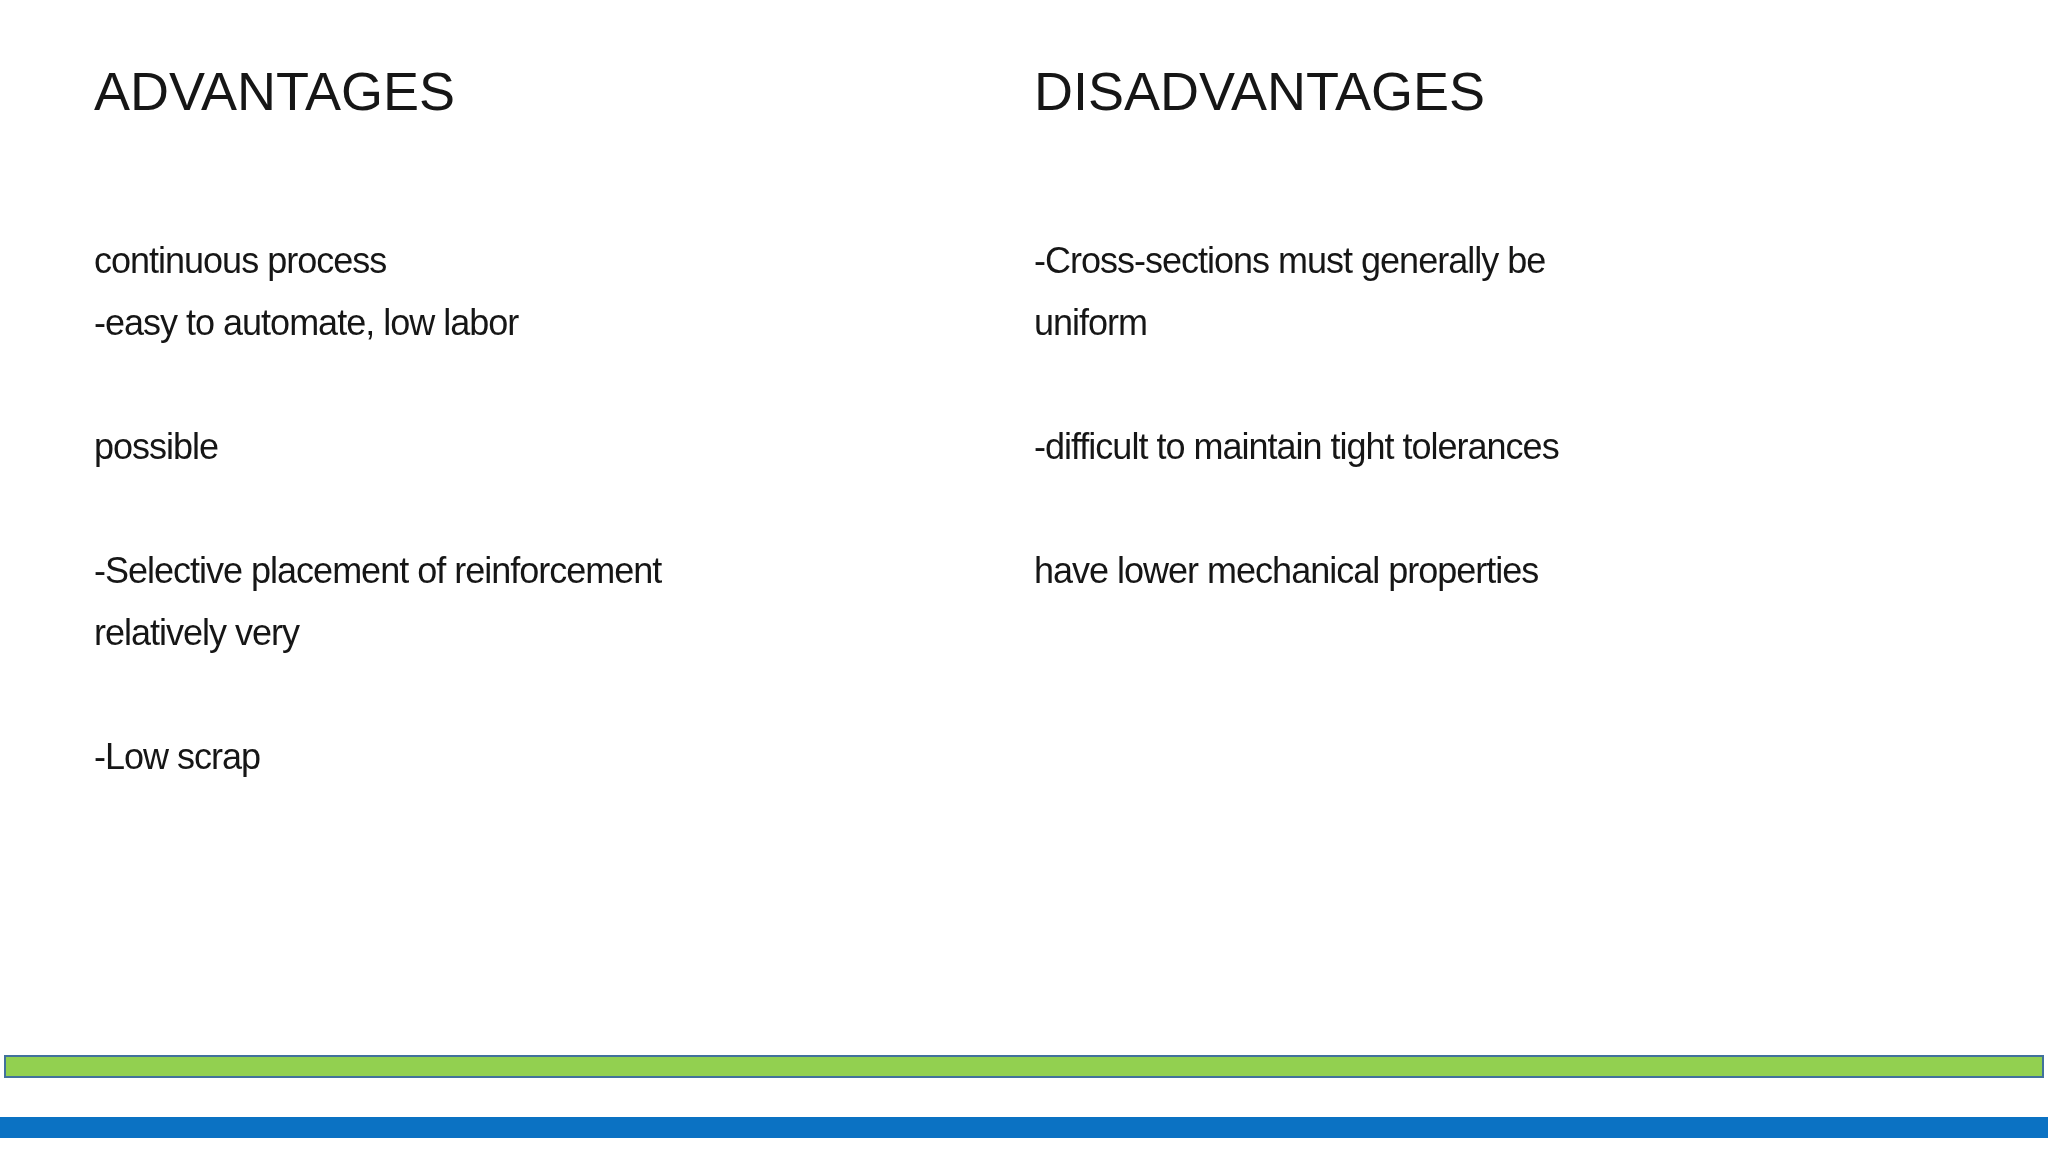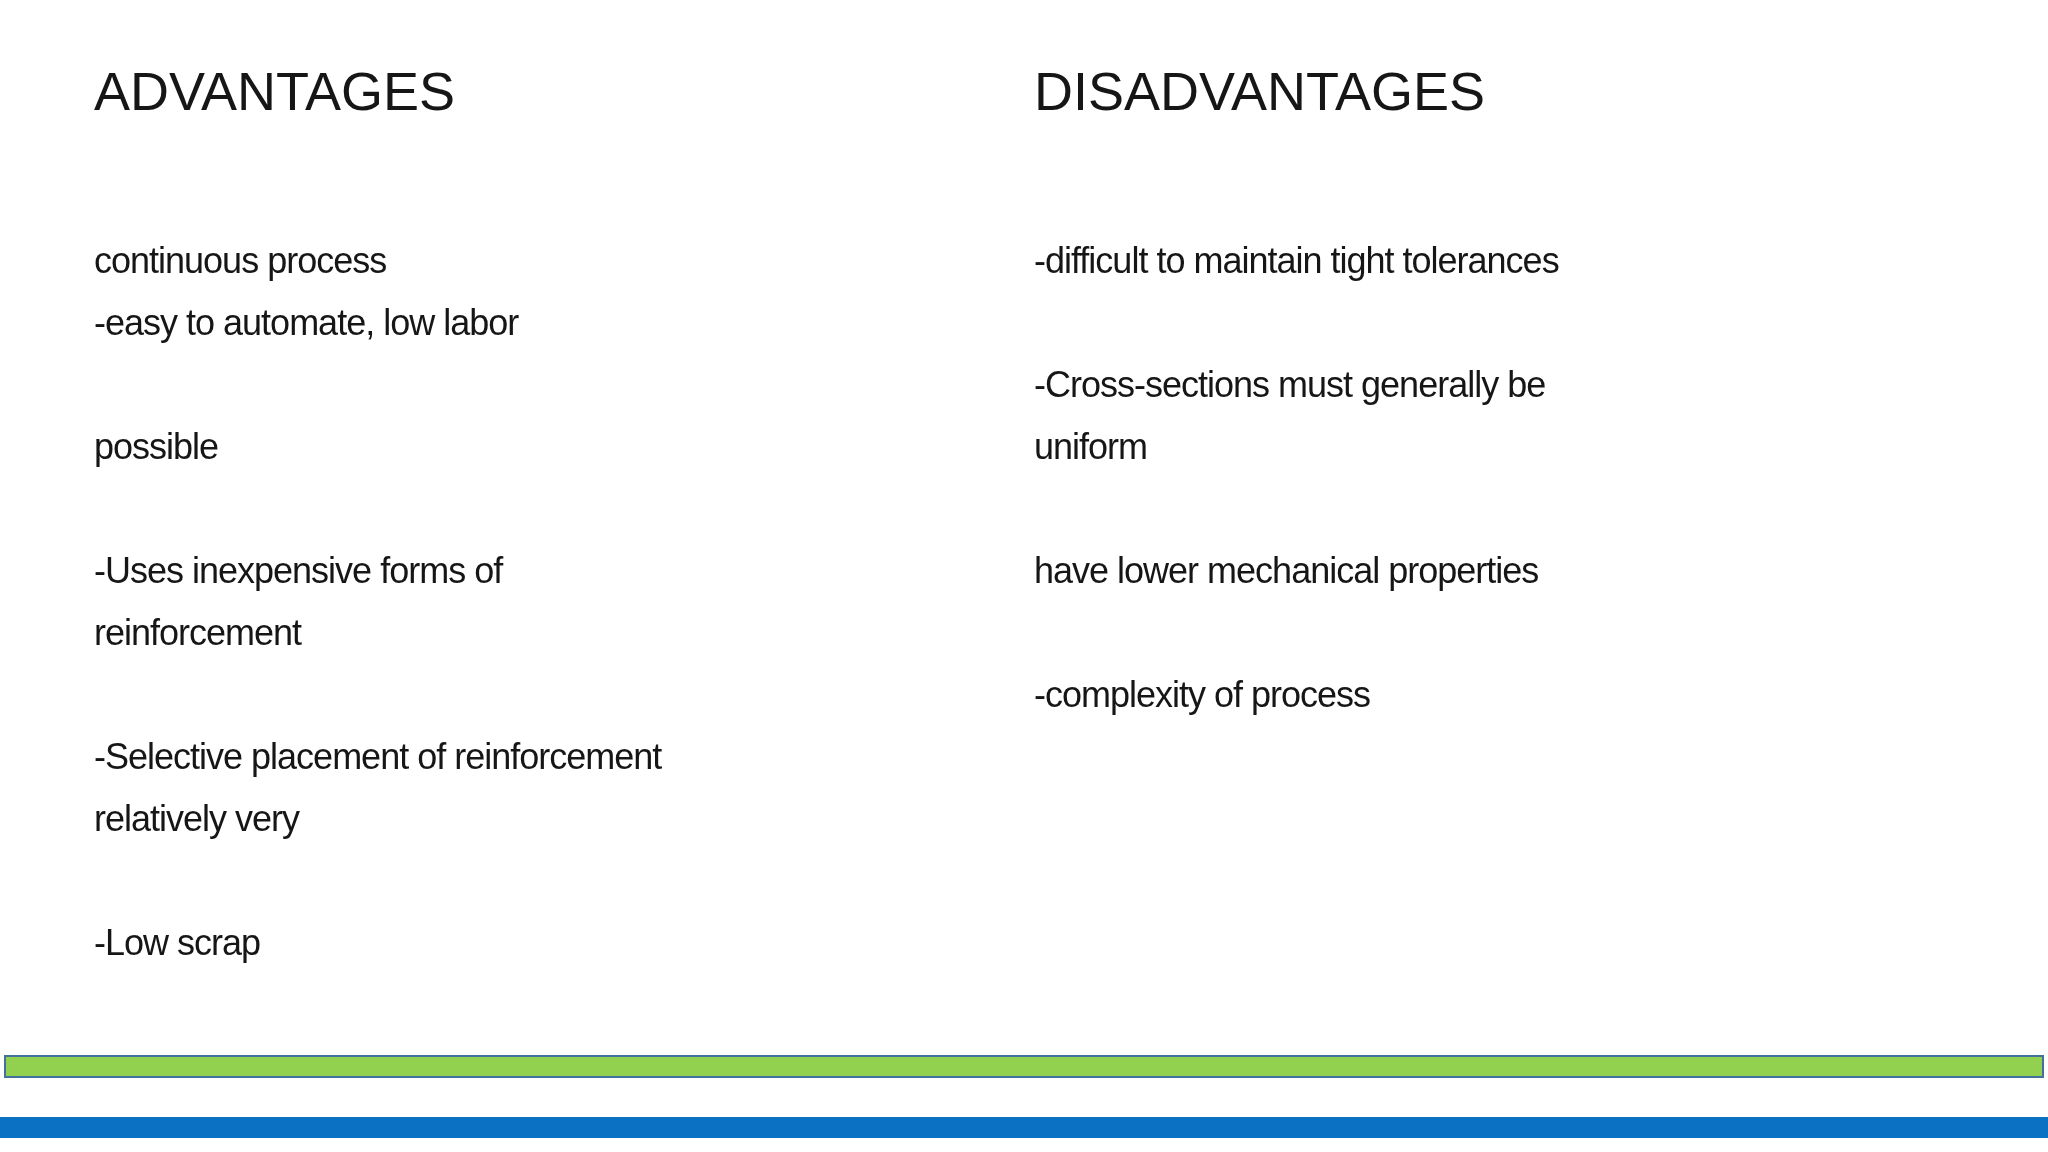--- a/index.html
+++ b/index.html
@@ -78,48 +78,41 @@
     <h1 class="heading">ADVANTAGES</h1>
     <div class="body-text">
         <div class="paragraph">
           <div class="line">continuous process</div>
           <div class="line">-easy to automate, low labor</div>
         </div>
         <div class="paragraph">
           <div class="line">possible</div>
         </div>
         <div class="paragraph">
-          <div class="line">-Uses inexpensive forms of</div>
-          <div class="line">reinforcement</div>
-        </div>
-        <div class="paragraph">
           <div class="line">-Selective placement of reinforcement</div>
           <div class="line">relatively very</div>
         </div>
         <div class="paragraph">
           <div class="line">-Low scrap</div>
         </div>
       </div>
   </section>
 
   <section class="column right">
     <h1 class="heading">DISADVANTAGES</h1>
     <div class="body-text">
         <div class="paragraph">
-          <div class="line">-difficult to maintain tight tolerances</div>
-        </div>
-        <div class="paragraph">
           <div class="line">-Cross-sections must generally be</div>
           <div class="line">uniform</div>
         </div>
         <div class="paragraph">
-          <div class="line">have lower mechanical properties</div>
+          <div class="line">-difficult to maintain tight tolerances</div>
         </div>
         <div class="paragraph">
-          <div class="line">-complexity of process</div>
+          <div class="line">have lower mechanical properties</div>
         </div>
       </div>
   </section>
 
   <div class="green-bar" style="background-color: rgb(146, 208, 80); border-color: rgb(65, 113, 156);"></div>
 
   <div class="blue-bar" style="background-color: rgb(11, 114, 195);"></div>
 
 </div>
 

